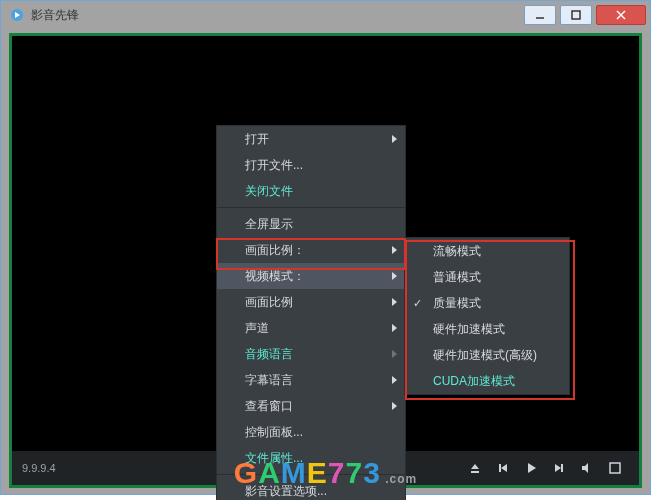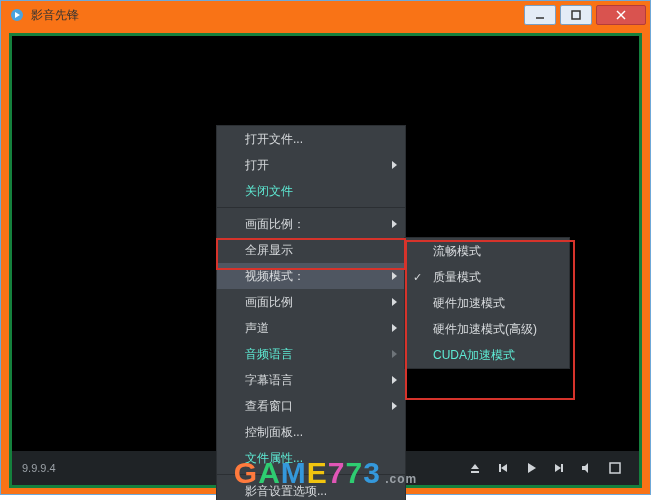--- a/index.html
+++ b/index.html
@@ -1,16 +1,16 @@
 <!DOCTYPE html>
 <html><head>
 <meta charset="utf-8">
 <style>
   html,body{margin:0;padding:0;width:651px;height:500px;font-family:"Microsoft YaHei",Arial,sans-serif;background:#fff;overflow:hidden}
-  .win{position:absolute;left:0;top:0;width:651px;height:495px;border:1px solid #6fa8d8;background:#f97316;box-sizing:border-box}
+  .win{position:absolute;left:0;top:0;width:651px;height:495px;border:1px solid #6fa8d8;background:#a3a3a3;box-sizing:border-box}
   .titlebar{height:28px;display:flex;align-items:center;padding:0 4px;font-size:12px;color:#333}
   .titlebar .icon{width:16px;height:16px;margin-right:6px;margin-left:4px;display:inline-block}
   .titlebar .spacer{flex:1}
   .wbtn{width:30px;height:18px;border:1px solid #7a9fc4;background:#e4ecf7;margin-left:4px;display:flex;align-items:center;justify-content:center;font-size:10px;color:#333;border-radius:2px}
   .wbtn.close{background:#d9534f;border-color:#b43c39;color:#fff;width:48px}
   .player{position:absolute;left:8px;top:32px;right:8px;bottom:6px;background:#000;border:3px solid #15803d}
   .video-area{position:absolute;left:0;top:0;right:0;bottom:34px;background:#000}
   .logo-text{position:absolute;left:50%;top:46%;transform:translate(-50%,-50%);color:#fff;font-size:48px;font-weight:bold;letter-spacing:1px}
   .ctrlbar{position:absolute;left:0;right:0;bottom:0;height:34px;background:#1f2326;display:flex;align-items:center;color:#9aa0a6;font-size:11px;padding:0 10px}
   .ctrlbar .ver{flex:0 0 auto}
@@ -101,39 +101,40 @@
       <div class="cbtn">
           <svg width="14" height="14">
             <rect x="2" y="2" width="10" height="10" fill="none" stroke="#cfd3d7" stroke-width="1.5"></rect>
           </svg>
         </div>
     </div>
   </div>
 </div>
 
 <div id="main-menu" class="menu menu-main">
+    <div class="menu-item"><span>打开</span><span class="menu-arrow"></span></div>
     <div class="menu-item"><span>打开文件...</span></div>
-    <div class="menu-item"><span>打开</span><span class="menu-arrow"></span></div>
     <div class="menu-item dis"><span>关闭文件</span></div>
     <div class="menu-sep"></div>
+    <div class="menu-item"><span>全屏显示</span></div>
     <div class="menu-item"><span>画面比例：</span><span class="menu-arrow"></span></div>
-    <div class="menu-item"><span>全屏显示</span></div>
     <div class="menu-item sel"><span>视频模式：</span><span class="menu-arrow"></span></div>
     <div class="menu-item"><span>画面比例</span><span class="menu-arrow"></span></div>
     <div class="menu-item"><span>声道</span><span class="menu-arrow"></span></div>
     <div class="menu-item dis"><span>音频语言</span><span class="menu-arrow"></span></div>
     <div class="menu-item"><span>字幕语言</span><span class="menu-arrow"></span></div>
     <div class="menu-item"><span>查看窗口</span><span class="menu-arrow"></span></div>
     <div class="menu-item"><span>控制面板...</span></div>
     <div class="menu-item dis"><span>文件属性...</span></div>
     <div class="menu-sep"></div>
     <div class="menu-item"><span>影音设置选项...</span></div>
   </div>
 <div id="sub-menu" class="menu submenu">
     <div class="menu-item"><span>流畅模式</span></div>
+    <div class="menu-item"><span>普通模式</span></div>
     <div class="menu-item"><span class="check">✓</span><span>质量模式</span></div>
     <div class="menu-item"><span>硬件加速模式</span></div>
     <div class="menu-item"><span>硬件加速模式(高级)</span></div>
     <div class="menu-item dis"><span>CUDA加速模式</span></div>
   </div>
 
 <div class="redbox rb1"></div>
 <div class="redbox rb2"></div>
 
 <div class="wm">

